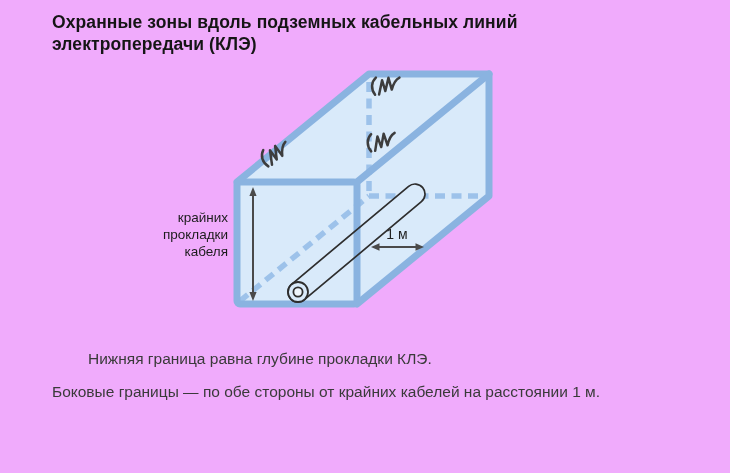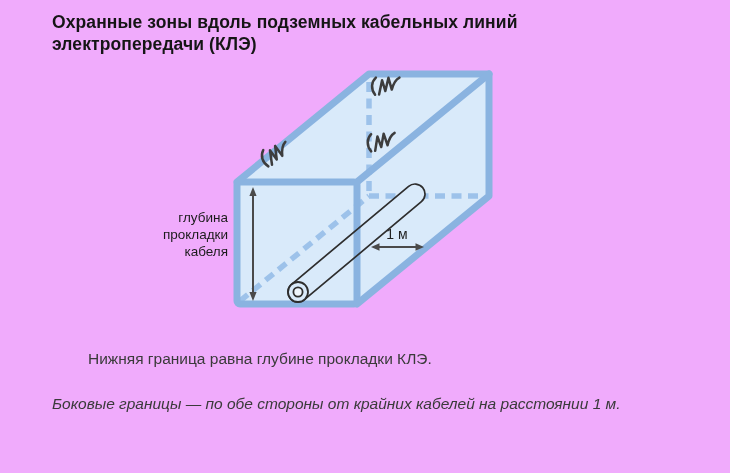--- a/index.html
+++ b/index.html
@@ -16,21 +16,21 @@
     position:absolute; left:80px; top:209px; width:148px;
     text-align:right; font-size:13.5px; line-height:17px; color:#1c1c1c;
     white-space:pre-line;
   }
   .diagram { position:absolute; left:225px; top:60px; width:280px; height:262px; }
   .note {
     position:absolute; left:52px; width:650px; margin:0;
     font-size:15.5px; line-height:22px; color:#3a3a3a; white-space:pre-line;
   }
   .n1 { top:348px;margin-left:36px; }
-  .n2 { top:393px;font-style:italic; }
+  .n2 { top:381px; }
   .n3 { top:413px; }
 
   
   .face      { fill:#d9eafa; stroke:none; }
   .edge      { fill:none; stroke:#8ab3e0; stroke-width:7; stroke-linejoin:round; stroke-linecap:round; }
   .dash      { fill:none; stroke:#9dc2ea; stroke-width:5.5; stroke-dasharray:10 6.5; stroke-linecap:butt; }
   .cablefill { fill:#d9eafa; stroke:none; }
   .cableline { fill:none; stroke:#2e2e2e; stroke-width:1.7; }
   .cablecircle { fill:#d9eafa; stroke:#2e2e2e; stroke-width:1.8; }
   .cablecore   { fill:#eef5fc; stroke:#2e2e2e; stroke-width:1.8; }
@@ -40,21 +40,21 @@
   .grass { fill:none; stroke:#3d3d3d; stroke-width:2.5; stroke-linecap:round; stroke-linejoin:round; }
 </style>
 </head>
 <body>
 
 <div class="page">
 
   <div class="title">Охранные зоны вдоль подземных кабельных линий
 электропередачи (КЛЭ)</div>
 
-  <div class="depth-label">глубина
+  <div class="depth-label">крайних
 прокладки
 кабеля</div>
 
   <svg class="diagram" viewBox="0 0 280 262" xmlns="http://www.w3.org/2000/svg">
     <defs>
       <path id="grass" class="grass" d="M-11,1 C-15,-5 -14,-12 -9,-16 M-7,1 L-3,-13 L-0.5,-2 L3.5,-15 L6,-3 C8,-9 11,-13 14.5,-14.5"></path>
     </defs>
 
     <polygon class="face" points="12,122 132,122 264,14 144,14"></polygon>
     <polygon class="face" points="132,122 264,14 264,136 132,244"></polygon>

